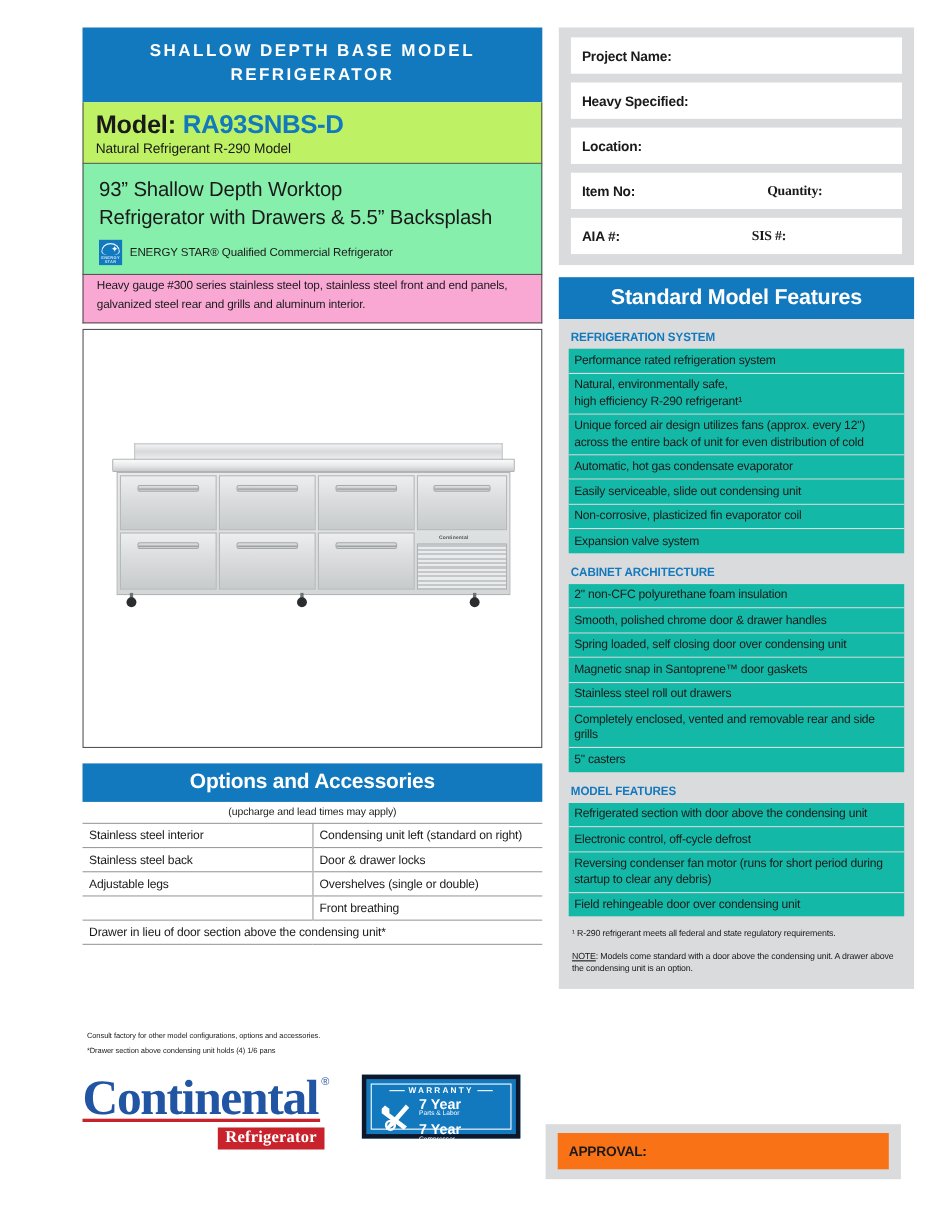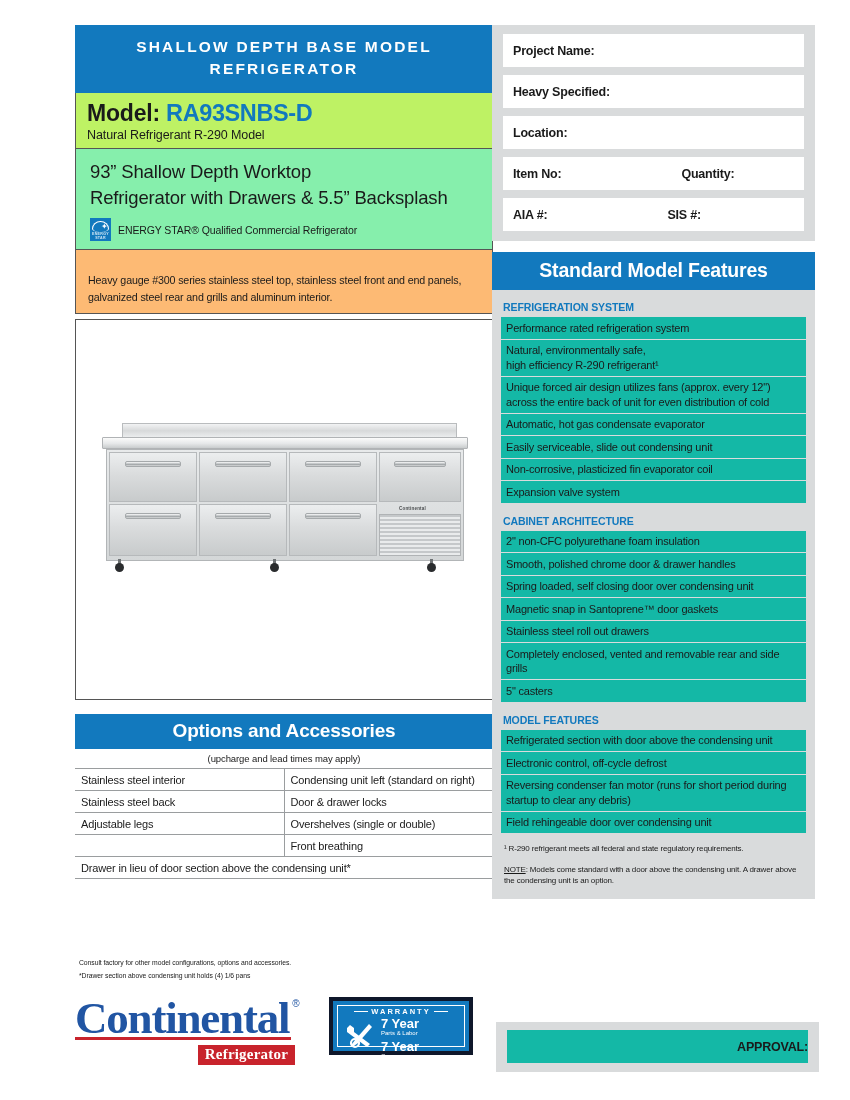--- a/index.html
+++ b/index.html
@@ -115,22 +115,22 @@
   }
   .estar-text {
     font-size: 10.5px;
     color: #1a1a1a;
     letter-spacing: -0.1px;
   }
 
   .gauge-box {
     border: 1px solid #555;
     border-top: none;
-    background: #fdba74;
-    padding: 22px 12px 8px 12px;
+    background: #f9a8d4;
+    padding: 2px 12px 8px 12px;
     font-size: 10.7px;
     line-height: 1.55;
     color: #1a1a1a;
     letter-spacing: -0.15px;
   }
 
   
   .product-box {
     margin-top: 5px;
     border: 1px solid #555;
@@ -328,21 +328,21 @@
     position: absolute;
     left: 48px; top: 16px;
     color: #ffffff;
   }
   .warr-big { font-size: 13px; font-weight: bold; line-height: 1.0; }
   .warr-small { font-size: 6px; line-height: 1.3; margin-bottom: 3px; }
 
   
   .right-col {
     position: absolute;
-    left: 492px; top: 25px;
+    left: 508px; top: 25px;
     width: 323px;
   }
   .proj-panel {
     background: #d9dbdc;
     padding: 9px 11px 10px 11px;
   }
   .proj-field {
     background: #ffffff;
     height: 33px;
     margin-bottom: 8px;
@@ -350,20 +350,21 @@
     align-items: center;
     padding-left: 10px;
     font-size: 12.5px;
     font-weight: bold;
     color: #1a1a1a;
     letter-spacing: -0.2px;
   }
   .proj-field:last-child { margin-bottom: 0; }
   .proj-field .second {
     margin-left: 120px;
+    font-family: Liberation Serif, serif;
   }
 
   .smf-header {
     margin-top: 11px;
     background: #1279BE;
     color: #ffffff;
     text-align: center;
     font-weight: bold;
     font-size: 19.5px;
     padding: 7px 0 8px 0;
@@ -411,30 +412,29 @@
   .fine-note2 u { text-decoration: underline; }
 
   .approval-panel {
     position: absolute;
     left: 496px; top: 1022px;
     width: 323px;
     background: #d9dbdc;
     padding: 8px 11px 9px 11px;
   }
   .approval-field {
-    background: #14b8a6;
+    background: #f97316;
     height: 33px;
     display: flex;
     align-items: center;
     padding-left: 10px;
     font-size: 12.5px;
     font-weight: bold;
     color: #1a1a1a;
     letter-spacing: -0.2px;
-    justify-content: flex-end;
   }
 </style>
 </head>
 <body>
 
 <div class="page">
 
   <div class="left-col">
 
     <div class="blue-header">

